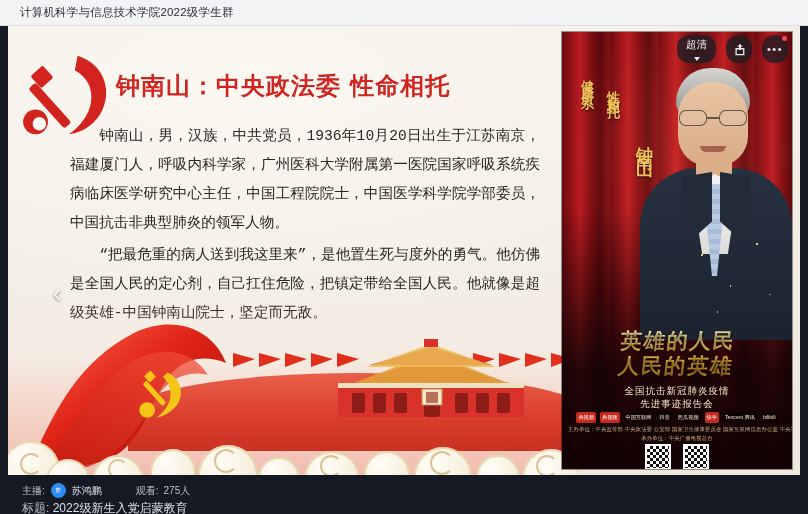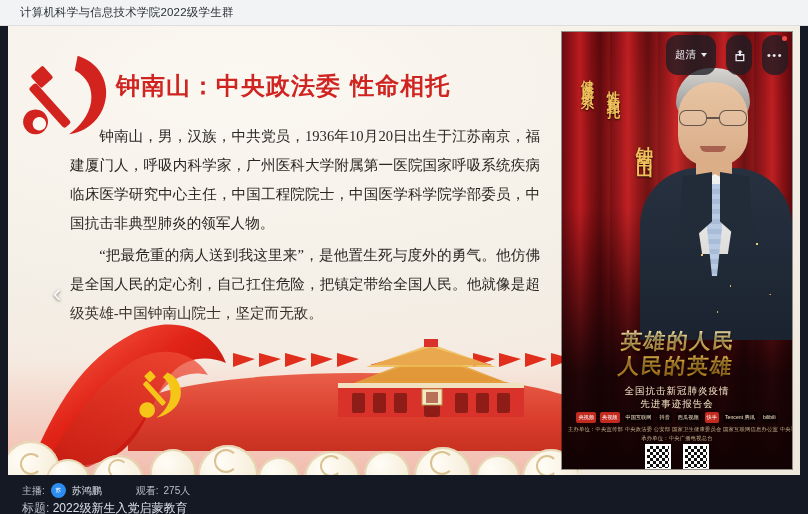--- a/index.html
+++ b/index.html
@@ -48,21 +48,21 @@
     position: absolute; left: 108px; top: 44px;
     font-family: "DejaVu Sans", "Liberation Sans", sans-serif;
     font-size: 24px; font-weight: 700; color: #cf2420;
     letter-spacing: 1px; white-space: nowrap;
     text-shadow: 0 1px 0 rgba(255,255,255,.55);
   }
 
   
   .body-copy {
     position: absolute; left: 62px; top: 96px; width: 470px;
-    font-family: Liberation Serif, serif;
+    font-family: Liberation Mono, monospace;
     font-size: 14.6px; line-height: 29px; color: #2a2722;
     text-align: justify;
   }
   .body-copy p { text-indent: 2em; margin-bottom: 3px; }
 
   
   .illus { position: absolute; left: 0; bottom: 0; width: 570px; height: 175px; overflow: hidden; }
   .illus-sky {
     position: absolute; inset: 0;
     background:
@@ -187,23 +187,23 @@
   .qr-wrap { position: absolute; left: 0; top: 412px; width: 230px; display: flex; justify-content: center; gap: 12px; }
   .qr {
     width: 26px; height: 26px; background:
       repeating-conic-gradient(#111 0% 25%, #fff 0% 50%) 0 0/6px 6px;
     border: 2px solid #fff;
   }
 
   
   .ctl-row { position: absolute; right: 12px; top: 9px; display: flex; align-items: center; gap: 10px; }
   .ctl {
-    height: 40px; border-radius: 12px; background: rgba(28,30,36,.78);
+    height: 28px; border-radius: 12px; background: rgba(28,30,36,.78);
     display: flex; align-items: center; justify-content: center;
-    color: #e8eaef; font-size: 10.5px; cursor: pointer; position: relative;
+    color: #e8eaef; font-size: 10.5px; cursor: pointer; position: relative; flex-direction: column;
   }
   .ctl.quality { padding: 0 9px; gap: 5px; }
   .ctl.icon-btn { width: 26px; }
   .chev { width: 0; height: 0; border-left: 3.5px solid transparent; border-right: 3.5px solid transparent; border-top: 4px solid #e8eaef; }
   .dots { letter-spacing: 1.5px; font-size: 11px; line-height: 1; }
   .reddot { position: absolute; right: 1px; top: 1px; width: 5px; height: 5px; border-radius: 50%; background: #f24b4b; }
 
   .nav-prev {
     position: absolute; left: 32px; top: 245px; width: 34px; height: 44px;
     display: flex; align-items: center; justify-content: center;

